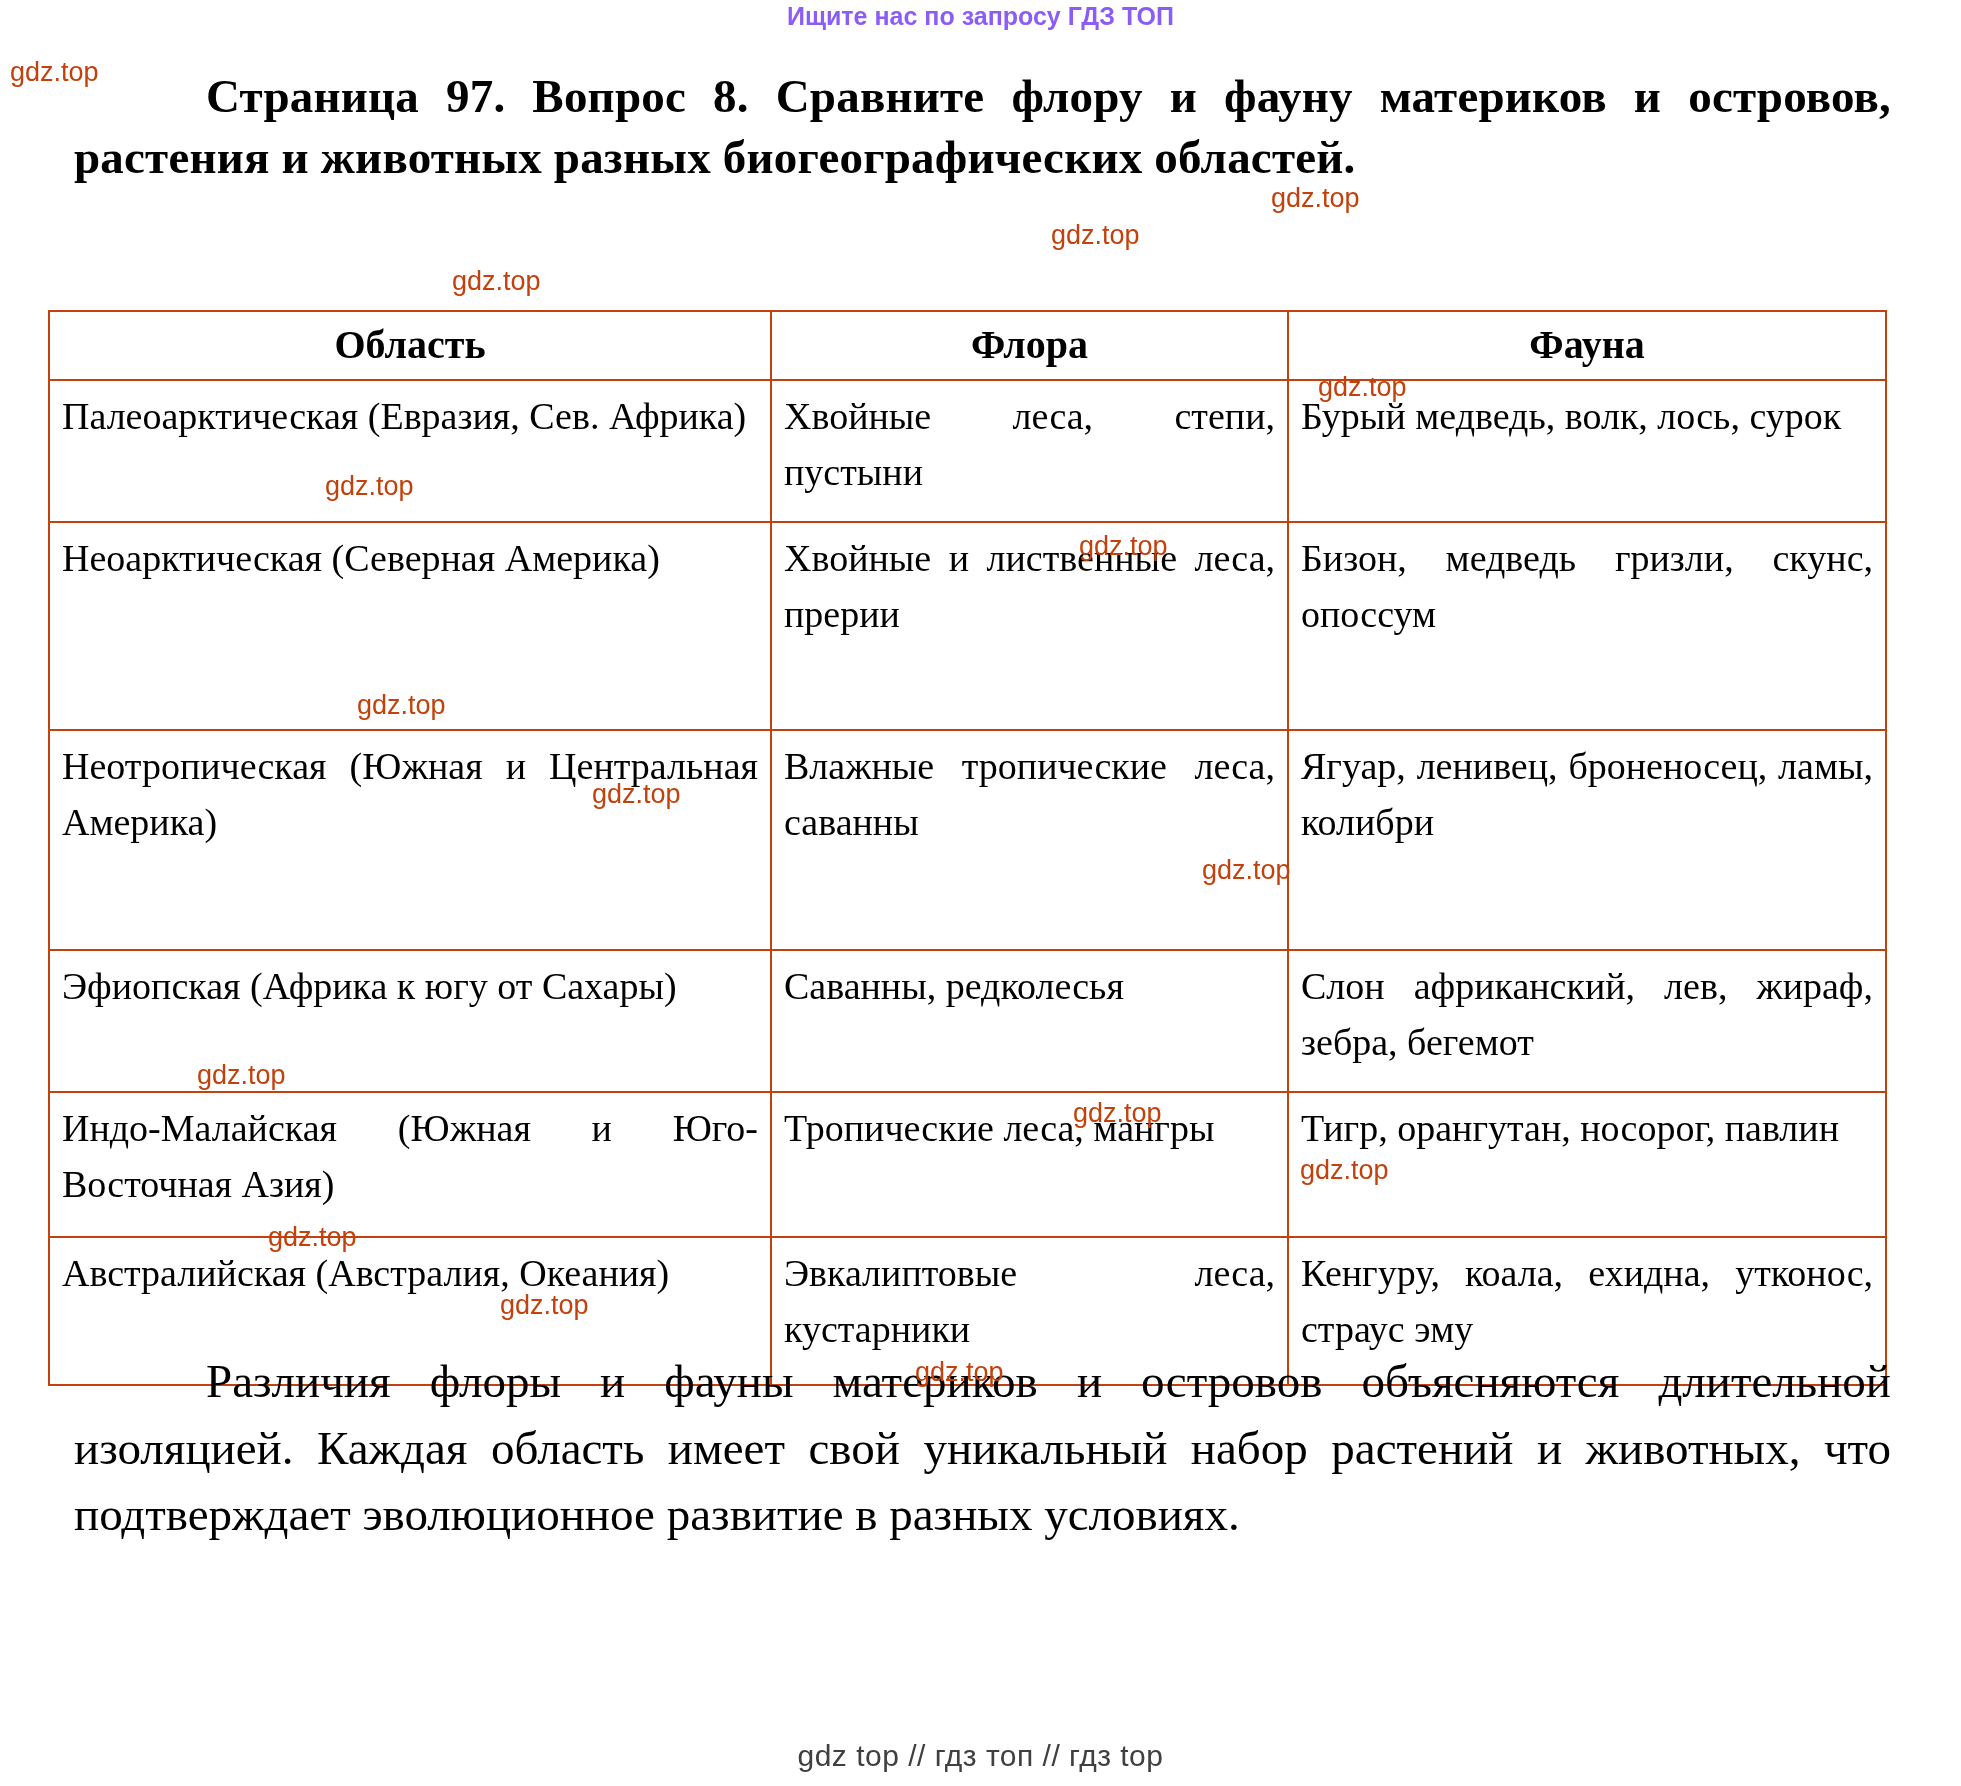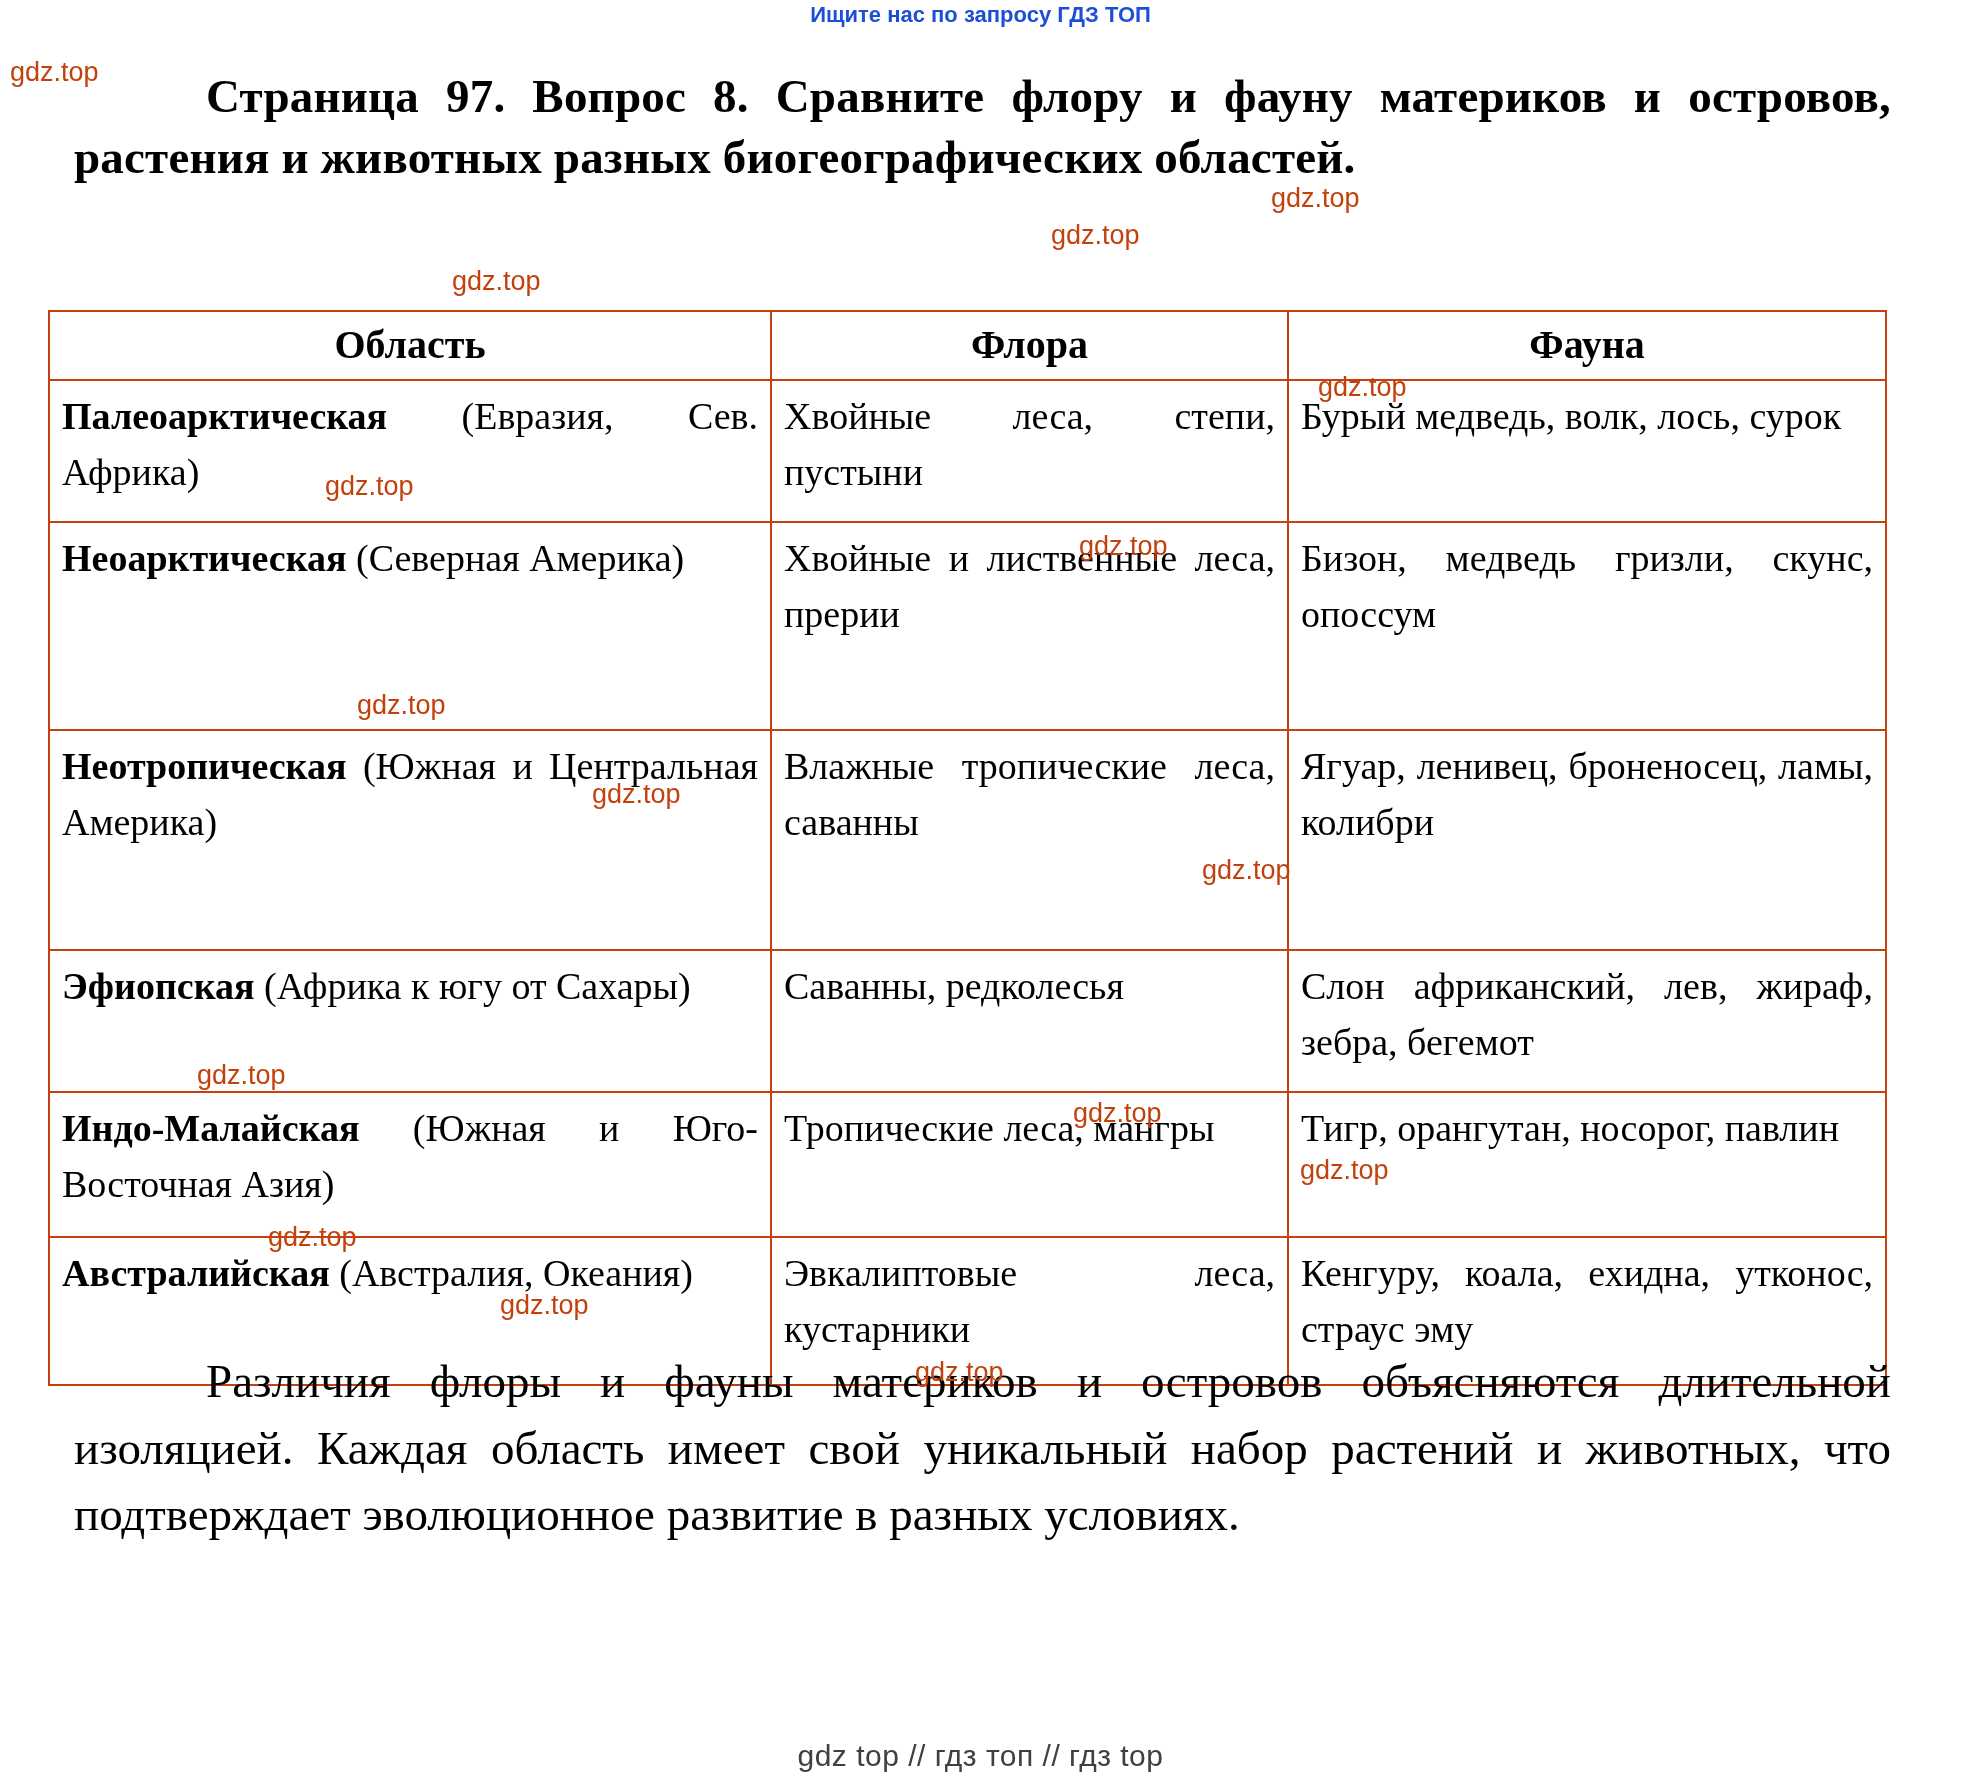--- a/index.html
+++ b/index.html
@@ -17,23 +17,23 @@
   }
 
   
   .promo-bar {
     position: absolute;
     top: 2px;
     left: 0;
     width: 1961px;
     text-align: center;
     font-family: "Liberation Sans", sans-serif;
-    font-size: 22px;
+    font-size: 25px;
     font-weight: 700;
-    color: #1d4ed8;
+    color: #8b5cf6;
     letter-spacing: 0px;
   }
 
   
   .sheet {
     position: absolute;
     left: 0;
     top: 0;
     width: 1961px;
     height: 1786px;
@@ -79,21 +79,21 @@
     font-weight: 700;
     font-size: 40px;
     height: 48px;
     padding-top: 4px;
     padding-bottom: 4px;
   }
   col.c-area  { width: 722px; }
   col.c-flora { width: 517px; }
   col.c-fauna { width: 598px; }
 
-  td.area b { font-weight: 700; }
+  td.area b { font-weight: 400; }
 
   tr.r1 td { height: 122px; }
   tr.r2 td { height: 188px; }
   tr.r3 td { height: 200px; border-radius: 17px; }
   tr.r4 td { height: 122px; }
   tr.r5 td { height: 125px; }
   tr.r6 td { height: 128px; }
 
   
   .conclusion {

